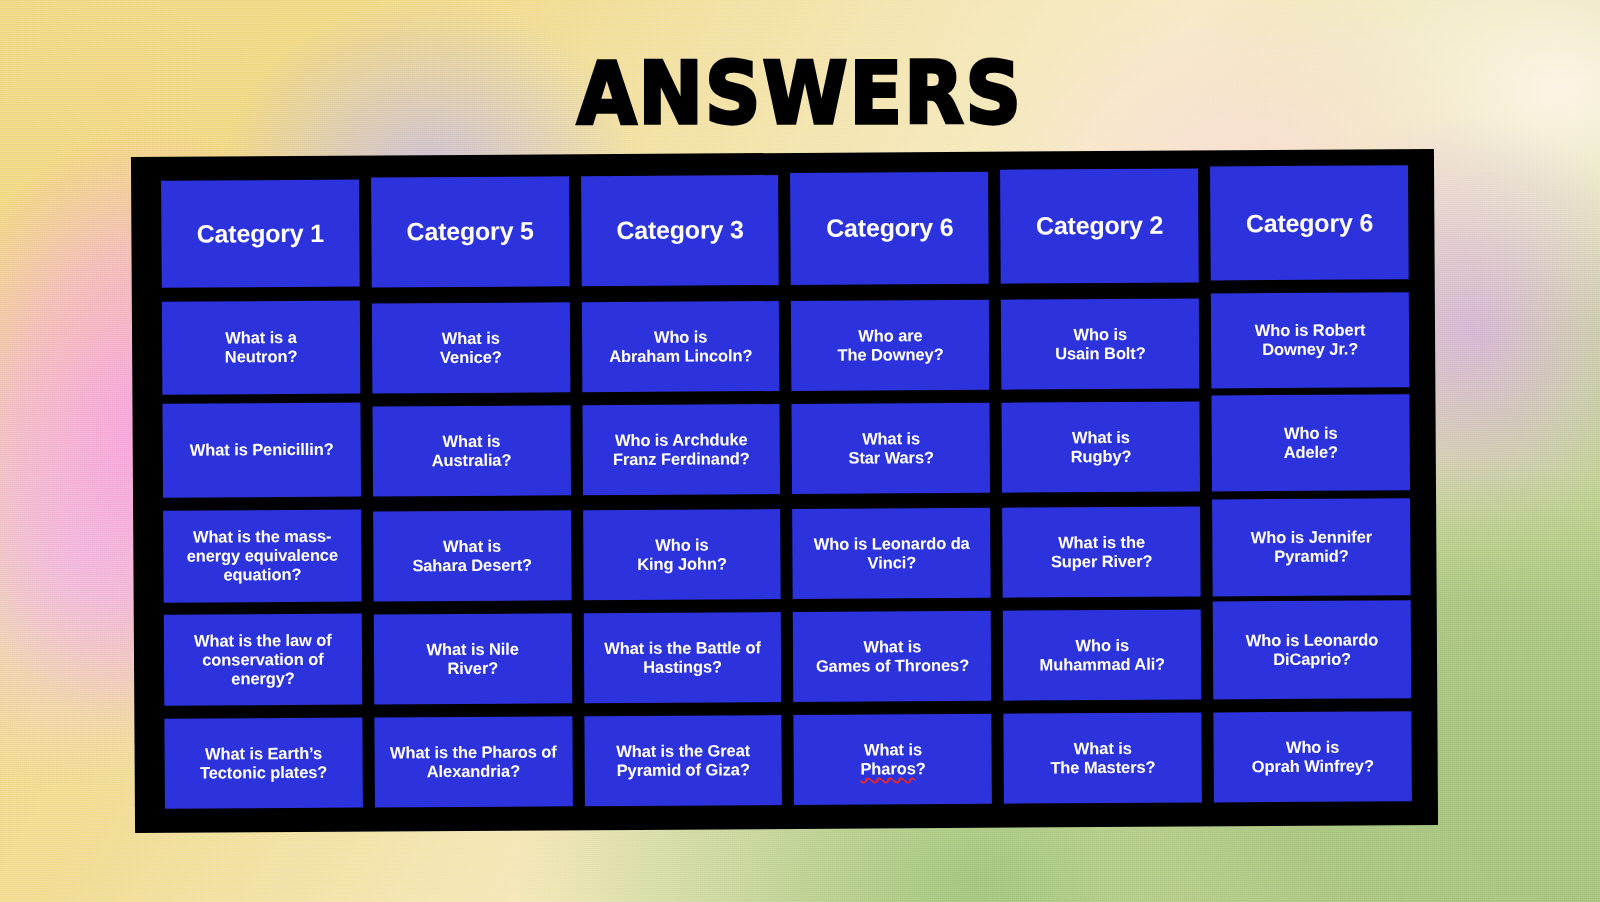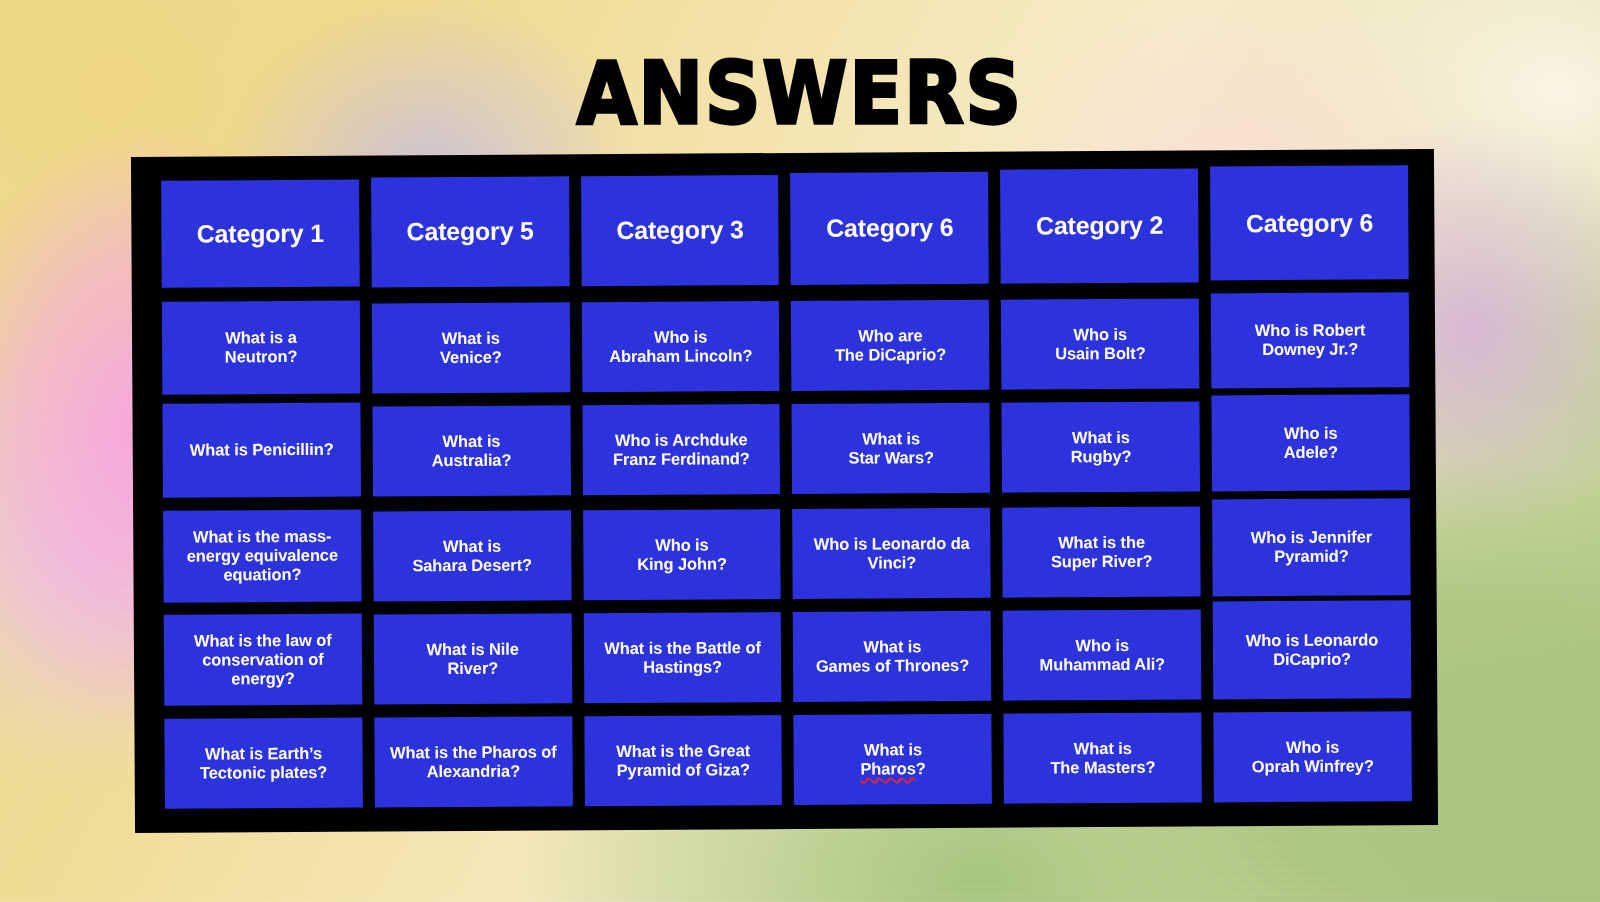--- a/index.html
+++ b/index.html
@@ -167,21 +167,21 @@
       <div class="cell answer c1 r1">
         <span class="txt">What is
 Venice?</span>
       </div>
       <div class="cell answer c2 r1">
         <span class="txt">Who is
 Abraham Lincoln?</span>
       </div>
       <div class="cell answer c3 r1">
         <span class="txt">Who are
-The DiCaprio?</span>
+The Downey?</span>
       </div>
       <div class="cell answer c4 r1">
         <span class="txt">Who is
 Usain Bolt?</span>
       </div>
       <div class="cell answer c5 r1">
         <span class="txt">Who is Robert
 Downey Jr.?</span>
       </div>
       <div class="cell answer c0 r2">

